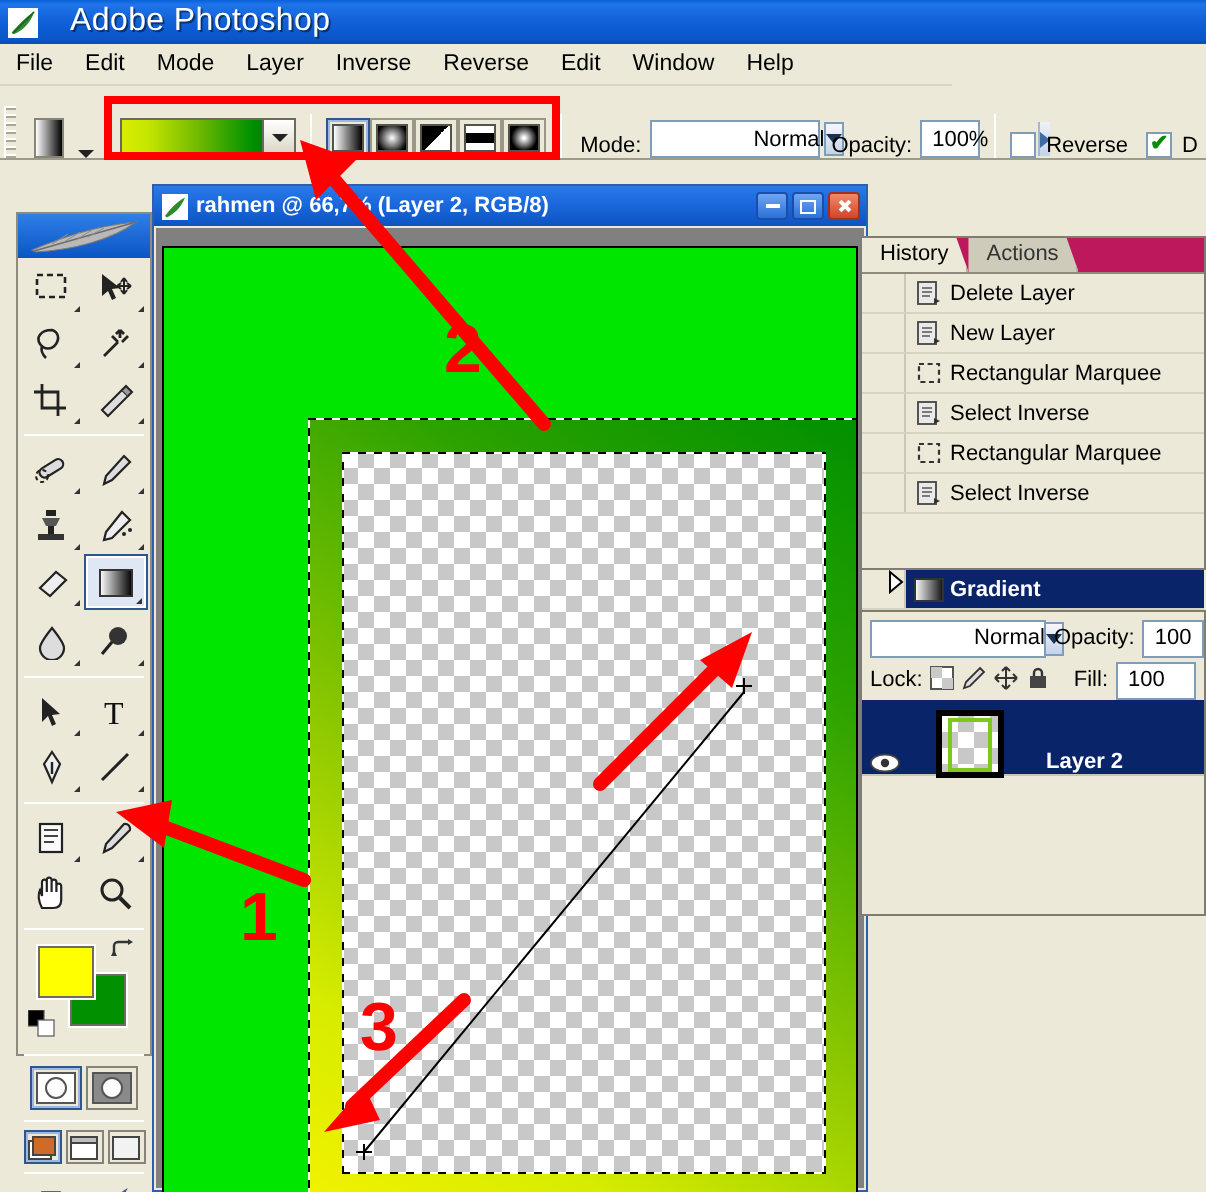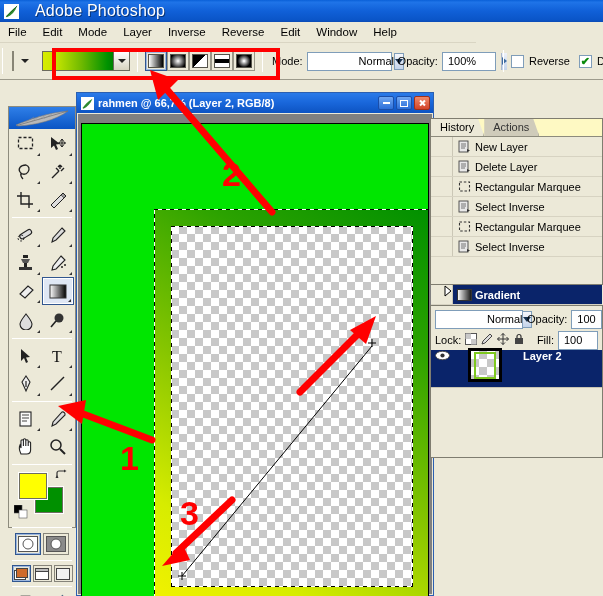--- a/index.html
+++ b/index.html
@@ -28,21 +28,21 @@
     position:absolute; left:0; top:22px; width:476px; height:21px;
     background:#ece9d8; display:flex; align-items:center;
     border-bottom:1px solid #d9d5c3;
   }
   #menubar .mi{ padding:2px 8px; font-size:11.5px; color:#000; cursor:default; }
 
   
   #optionsbar{
     position:absolute; left:0; top:43px; width:603px; height:37px;
     background:#ece9d8; border-bottom:1px solid #9d9b8c;
-    display:flex; align-items:center;
+    display:flex; align-items:flex-end;
   }
   .grip{ width:9px;height:26px;margin:0 3px 0 2px;
     background:repeating-linear-gradient(180deg,#fff 0 1px,#aaa796 1px 2px,transparent 2px 4px);
     border-left:1px solid #fff; }
   .tool-preview{
     width:22px;height:20px;border:1px solid #888576;background:#fff;
     background-image:linear-gradient(90deg,#fff,#000);
     margin-left:6px;
   }
   .mini-arrow{
@@ -173,38 +173,38 @@
       repeating-linear-gradient(0deg,#000 0 4px,#fff 4px 8px),
       repeating-linear-gradient(0deg,#000 0 4px,#fff 4px 8px);
     background-size:100% 1px,100% 1px,1px 100%,1px 100%;
     background-position:0 0,0 100%,0 0,100% 0;
     background-repeat:no-repeat;
     pointer-events:none;
   }
 
   
   .palette{ position:absolute; background:#ece9d8; border:1px solid #7f7d70; }
-  .pal-tabs{ height:18px;display:flex;background:#fef9c3;border-bottom:1px solid #8d8b7d; }
+  .pal-tabs{ height:18px;display:flex;background:#be185d;border-bottom:1px solid #8d8b7d; }
   .ptab{
     padding:2px 9px 0 9px;font-size:11px;color:#333;
     background:#cfcbba; border-right:1px solid #b3b0a0;
     clip-path:polygon(0 0,calc(100% - 6px) 0,100% 100%,0 100%);
   }
   .ptab.act{ background:#ece9d8;color:#000; }
   .hist-row{
     height:20px;display:flex;align-items:center;border-bottom:1px solid #d7d3c2;font-size:11px;
   }
   .hist-row.sel{ background:#0a246a;color:#fff;font-weight:bold;margin-top:28px; }
   .hs-box{ width:22px;height:19px;border-right:1px solid #cbc7b6;flex:0 0 22px; }
   .hs-icon{ width:22px;display:flex;justify-content:center;align-items:center;flex:0 0 22px;}
   .pal-footer{ height:20px;display:flex;align-items:center;justify-content:flex-end;
     gap:10px;padding-right:8px;border-top:1px solid #c9c5b4;}
 
   .lay-row{ height:18px;display:flex;align-items:center;font-size:11px;gap:4px;padding:0 4px; }
-  .lay-item{ height:38px;display:flex;align-items:flex-start;border-bottom:1px solid #c9c5b4;gap:17px; }
+  .lay-item{ height:38px;display:flex;align-items:flex-end;border-bottom:1px solid #c9c5b4;gap:17px; }
   .lay-item.sel{ background:#0a246a;color:#fff;font-weight:bold; }
   .eye{ width:22px;flex:0 0 22px;display:flex;align-items:center;justify-content:center; }
   .thumb{ width:30px;height:30px;border:1px solid #000;margin-right:6px;position:relative;overflow:hidden; }
   .thumb.selb{ outline:2px solid #000; }
 
   
   #annot{ position:absolute;left:0;top:0;width:603px;height:596px;pointer-events:none; }
   .anum{ font-family:"Liberation Sans",sans-serif;font-weight:bold;font-size:34px;fill:#ff0000; }
   .redbox{ position:absolute;border:4px solid #ff0000;pointer-events:none; }
 </style>
@@ -271,21 +271,21 @@
 
   <span class="lbl">Mode:</span>
   <div class="combo" style="width:85px;">
     <span class="cval">Normal</span>
     <span class="cbtn">
         <i class="chev"></i>
       </span>
   </div>
 
   <span class="lbl" style="margin-left:6px;">Opacity:</span>
-  <div class="optbox" style="width:54px;gap:20px;">
+  <div class="optbox" style="width:30px;gap:20px;">
     <span class="oval">100%</span>
     <span class="obtn">
         <i class="tri-r"></i>
       </span>
   </div>
 
   <div class="sep-v"></div>
 
   <div style="display:flex;align-items:center;">
     <span class="cbx"></span>
@@ -600,32 +600,32 @@
   <div>
     <div class="hist-row">
       <span class="hs-box"></span>
       <span class="hs-icon">
         <svg width="13" height="13" viewBox="0 0 13 13">
             <rect x="1" y="1" width="9" height="11" fill="#e9e9e9" stroke="#444" stroke-width="0.9"></rect>
             <path d="M3 4 h5 M3 6 h5 M3 8 h4" stroke="#555" stroke-width="0.8"></path>
             <path d="M9 9 l3 1.5 -3 1.5 Z" fill="#333"></path>
           </svg>
       </span>
-      <span>New Layer</span>
+      <span>Delete Layer</span>
     </div>
     <div class="hist-row">
       <span class="hs-box"></span>
       <span class="hs-icon">
         <svg width="13" height="13" viewBox="0 0 13 13">
             <rect x="1" y="1" width="9" height="11" fill="#e9e9e9" stroke="#444" stroke-width="0.9"></rect>
             <path d="M3 4 h5 M3 6 h5 M3 8 h4" stroke="#555" stroke-width="0.8"></path>
             <path d="M9 9 l3 1.5 -3 1.5 Z" fill="#333"></path>
           </svg>
       </span>
-      <span>Delete Layer</span>
+      <span>New Layer</span>
     </div>
     <div class="hist-row">
       <span class="hs-box"></span>
       <span class="hs-icon">
         <svg width="13" height="13" viewBox="0 0 13 13">
             <rect x="1.5" y="2" width="10" height="9" fill="none" stroke="#333" stroke-width="1.1" stroke-dasharray="2.5,1.8"></rect>
           </svg>
       </span>
       <span>Rectangular Marquee</span>
     </div>

